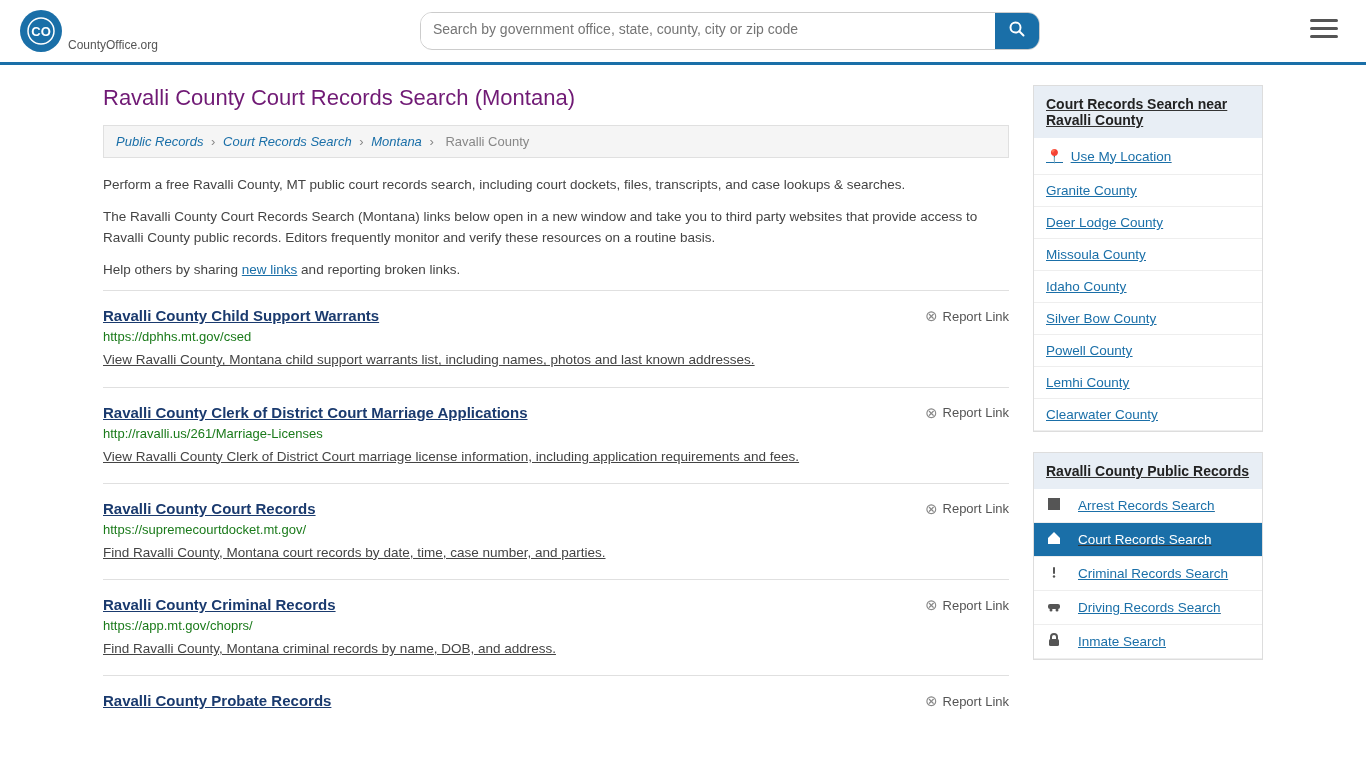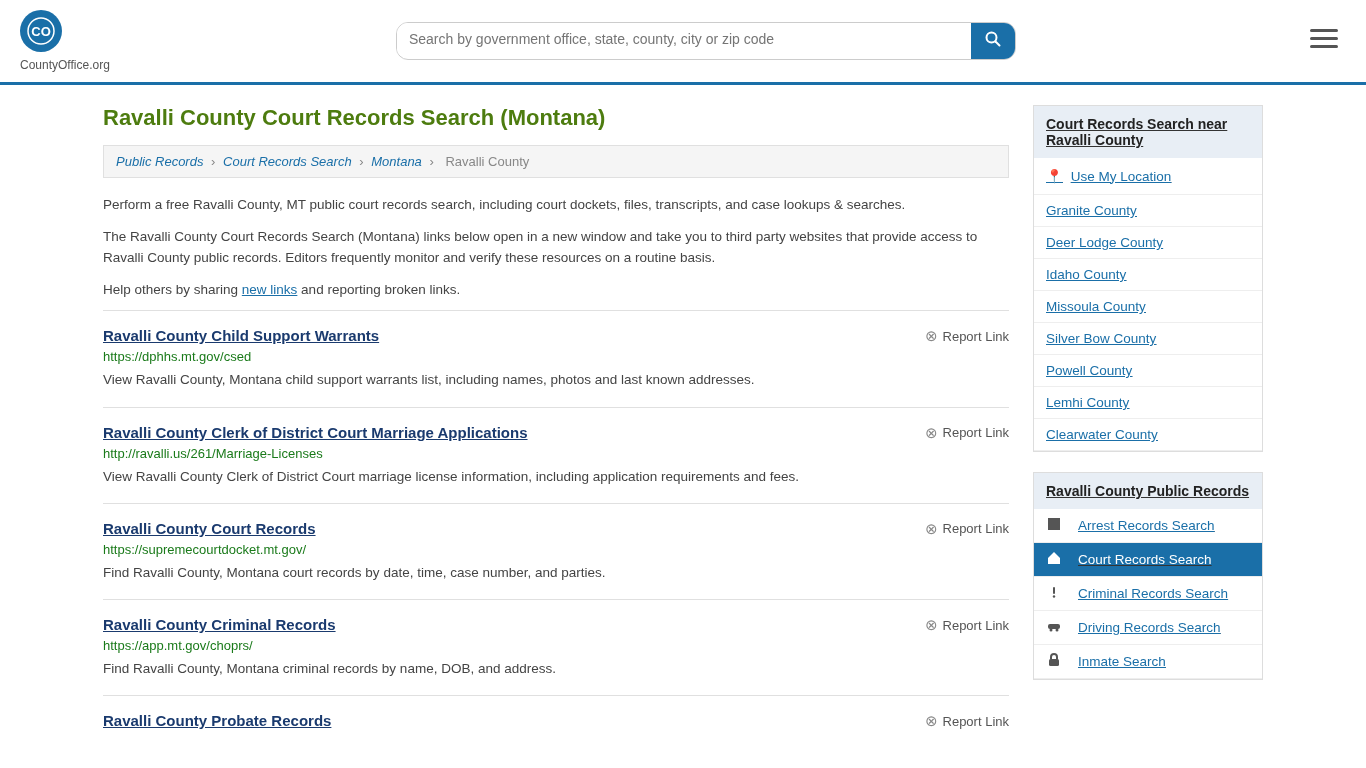--- a/index.html
+++ b/index.html
@@ -9,23 +9,22 @@
     #header {
       background: #fff;
       border-bottom: 3px solid #1a6fa8;
       padding: 10px 20px;
       display: flex;
       align-items: center;
       justify-content: space-between;
     }
     #logo-area {
       display: flex;
-      align-items: flex-start;
+      align-items: flex-end;
       gap: 6px;
-      flex-direction: column;
     }
     #logo-circle {
       width: 42px;
       height: 42px;
       border-radius: 50%;
       background: #1a6fa8;
       display: flex;
       align-items: center;
       justify-content: center;
       color: #fff;
@@ -86,22 +85,22 @@
     }
     #sidebar {
       width: 230px;
       flex-shrink: 0;
       text-decoration: underline;
     }
 
     
     #page-title {
       font-size: 22px;
-      font-weight: bold;
-      color: #4d7c0f;
+      font-weight: normal;
+      color: #701a75;
       margin-bottom: 14px;
     }
 
     
     #breadcrumb {
       background: #f5f5f5;
       border: 1px solid #e0e0e0;
       padding: 8px 12px;
       font-size: 13px;
       margin-bottom: 16px;
@@ -159,20 +158,21 @@
     }
     .result-url {
       color: #1a7a1a;
       font-size: 13px;
       margin-bottom: 6px;
     }
     .result-desc {
       font-size: 13.5px;
       color: #444;
       line-height: 1.5;
+      text-decoration: underline;
     }
 
     
     .sidebar-section-header {
       background: #e8eef5;
       padding: 10px 12px;
       font-size: 14px;
       font-weight: bold;
       color: #222;
       margin-bottom: 0;
@@ -346,22 +346,22 @@
       <div class="sidebar-section-header">
         <span>Court Records Search near Ravalli County</span>
       </div>
       <div class="use-location-item">
         <span>📍</span>
         <span>Use My Location</span>
       </div>
       <div id="nearby-counties-list">
       <a class="nearby-link" href="#">Granite County</a>
           <a class="nearby-link" href="#">Deer Lodge County</a>
+          <a class="nearby-link" href="#">Missoula County</a>
           <a class="nearby-link" href="#">Idaho County</a>
-          <a class="nearby-link" href="#">Missoula County</a>
           <a class="nearby-link" href="#">Silver Bow County</a>
           <a class="nearby-link" href="#">Powell County</a>
           <a class="nearby-link" href="#">Lemhi County</a>
           <a class="nearby-link" href="#">Clearwater County</a>
         </div>
     </div>
 
     <div class="sidebar-section">
       <div class="sidebar-section-header">
         <span>Ravalli County Public Records</span>

